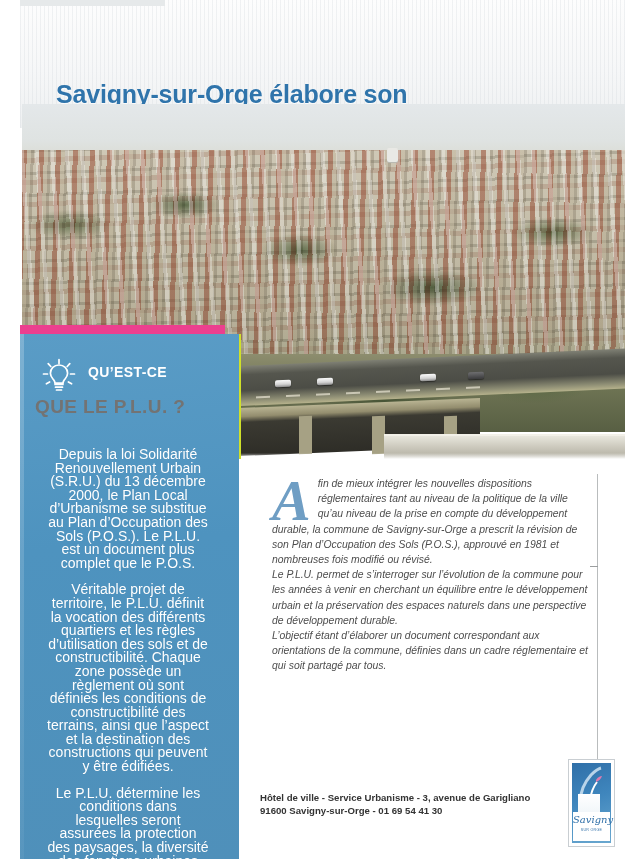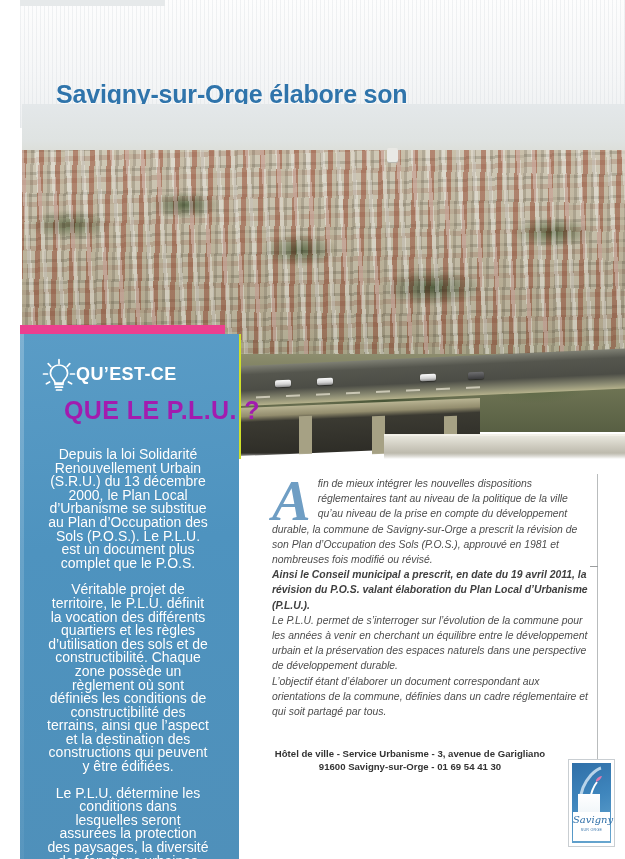--- a/index.html
+++ b/index.html
@@ -74,39 +74,39 @@
 
   
   .panel-pink{position:absolute;left:20px;top:325px;width:205px;height:9px;background:#ec3f8f;}
   .panel-green{position:absolute;left:219px;top:334px;width:22px;height:125px;background:#cfe02a;}
   .panel{position:absolute;left:20px;top:334px;width:219px;height:525px;
          background:linear-gradient(175deg,#5a9cc6 0%,#4e93bf 40%,#4f90ba 100%);}
   .panel-edge{position:absolute;left:20px;top:334px;width:4px;height:525px;
          background:linear-gradient(180deg,rgba(255,255,255,.22),rgba(255,255,255,.05));}
 
   .bulb{position:absolute;left:36px;top:352px;width:46px;height:46px;}
-  .panel-h1{position:absolute;left:76px;top:364px;font-size:18px;font-weight:bold;color:#ffffff;letter-spacing:.4px;}
-  .panel-h2{position:absolute;left:64px;top:396px;font-size:25px;font-weight:bold;color:#a21caf;letter-spacing:.4px;}
+  .panel-h1{position:absolute;left:88px;top:364px;font-size:14px;font-weight:bold;color:#ffffff;letter-spacing:.4px;}
+  .panel-h2{position:absolute;left:35px;top:396px;font-size:19px;font-weight:bold;color:#737373;letter-spacing:.4px;}
 
   .panel-body{position:absolute;left:47px;top:448px;width:162px;}
   .panel-body p{margin:0 0 13px 0;font-size:14px;line-height:13.6px;color:#ffffff;
                 text-align:center;text-shadow:0 0 1px rgba(0,0,0,.08);}
 
   
   .rule-v{position:absolute;left:597px;top:474px;width:1px;height:296px;background:#b9bcbd;}
   .rule-tick{position:absolute;left:590px;top:566px;width:8px;height:1px;background:#9b9e9f;}
 
   .rightcol{position:absolute;left:272px;top:476px;width:318px;color:#4a4a4a;}
   .rightcol p{margin:0 0 0 0;font-size:10.4px;line-height:15.2px;font-style:italic;color:#4d4d4d;}
   .dropcap{float:left;font-size:58px;line-height:46px;font-style:italic;font-weight:bold;
            color:#6f9ec4;margin:2px 7px -4px 0;font-family:"Liberation Serif",serif;}
   .rightcol p.bold{font-weight:bold;font-style:italic;color:#3f3f3f;}
 
   
-  .footer{position:absolute;left:260px;top:748px;width:300px;text-align:center;}
+  .footer{position:absolute;left:260px;top:792px;width:300px;text-align:left;}
   .footer div{font-size:9.6px;line-height:12.6px;font-weight:bold;color:#333333;}
 
   .logo{position:absolute;left:568px;top:759px;width:45px;height:86px;
         background:#ffffff;border:1px solid #c9ced2;}
   .logo-inner{position:absolute;left:3px;top:3px;width:39px;height:80px;
         background:linear-gradient(160deg,#2f6fa8 0%,#3f86bd 45%,#6aa8d0 100%);}
   .logo-swoosh{position:absolute;left:8px;top:6px;width:26px;height:44px;}
   .logo-vase{position:absolute;left:9px;top:34px;width:22px;height:24px;
         background:linear-gradient(180deg,#ffffff 0%,#eef4f8 100%);}
   .logo-white{position:absolute;left:4px;top:52px;width:37px;height:29px;background:#ffffff;}
@@ -175,21 +175,20 @@
     <p>Depuis la loi Solidarité Renouvellement Urbain (S.R.U.) du 13 décembre 2000, le Plan Local d’Urbanisme se substitue au Plan d’Occupation des Sols (P.O.S.). Le P.L.U. est un document plus complet que le P.O.S.</p>
     <p>Véritable projet de territoire, le P.L.U. définit la vocation des différents quartiers et les règles d’utilisation des sols et de constructibilité. Chaque zone possède un règlement où sont définies les conditions de constructibilité des terrains, ainsi que l’aspect et la destination des constructions qui peuvent y être édifiées.</p>
     <p>Le P.L.U. détermine les conditions dans lesquelles seront assurées la protection des paysages, la diversité des fonctions urbaines (habitat, activité, équipements…), la préservation de la qualité de vie… Ce document est réalisé à l’initiative et sous la responsabilité de la commune, par le Maire.</p>
   </div>
 
   <div class="rule-v"></div>
   <div class="rule-tick"></div>
 
   <div class="rightcol">
     <p><span class="dropcap">A</span><span>fin de mieux intégrer les nouvelles dispositions réglementaires tant au niveau de la politique de la ville qu’au niveau de la prise en compte du développement durable, la commune de Savigny-sur-Orge a prescrit la révision de son Plan d’Occupation des Sols (P.O.S.), approuvé en 1981 et nombreuses fois modifié ou révisé.</span></p>
-    <p class="bold">Ainsi le Conseil municipal a prescrit, en date du 19 avril 2011, la révision du P.O.S. valant élaboration du Plan Local d’Urbanisme (P.L.U.).</p>
     <p>Le P.L.U. permet de s’interroger sur l’évolution de la commune pour les années à venir en cherchant un équilibre entre le développement urbain et la préservation des espaces naturels dans une perspective de développement durable.</p>
     <p>L’objectif étant d’élaborer un document correspondant aux orientations de la commune, définies dans un cadre réglementaire et qui soit partagé par tous.</p>
   </div>
 
   <div class="footer">
     <div>Hôtel de ville - Service Urbanisme - 3, avenue de Garigliano</div>
     <div>91600 Savigny-sur-Orge - 01 69 54 41 30</div>
   </div>
 
   <div class="logo">

